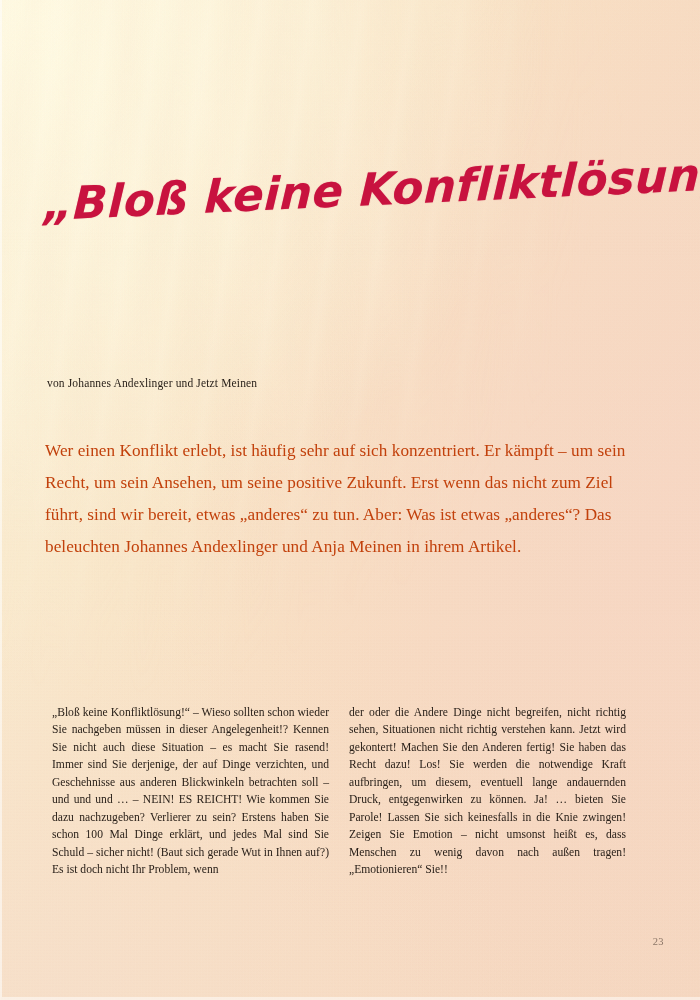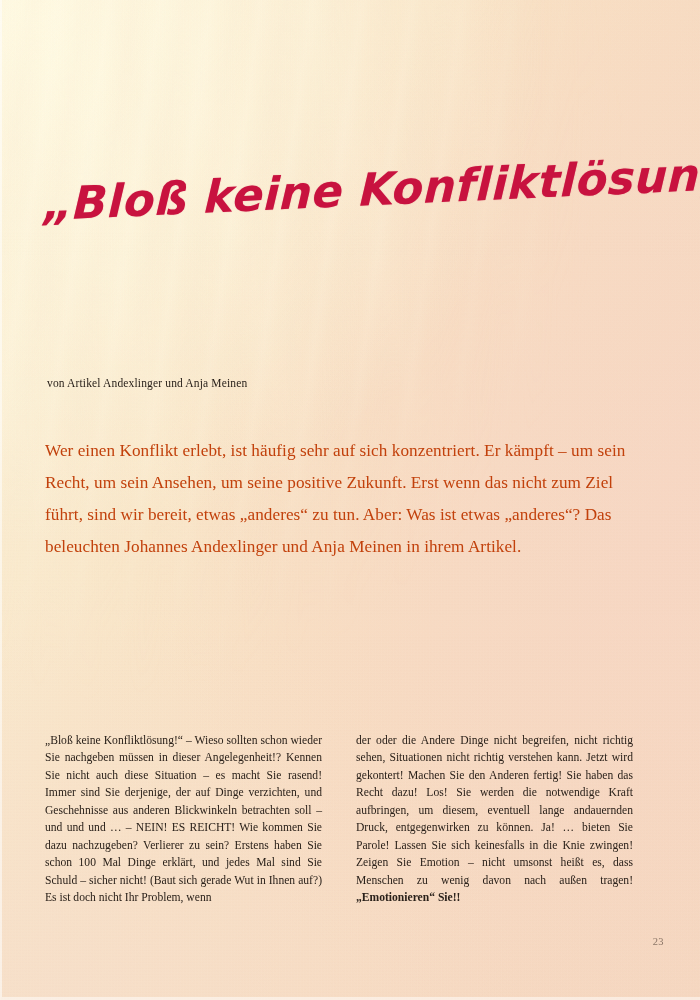--- a/index.html
+++ b/index.html
@@ -133,35 +133,36 @@
     line-height: 32px;
     color: #c2410c;
     text-align: left;
     letter-spacing: 0.05px;
   }
 
   
   .columns {
     position: absolute;
     left: 45px;
-    top: 732px;
+    top: 704px;
     width: 588px;
     display: flex;
-    gap: 34px;
+    gap: 20px;
+    justify-content: center;
   }
   .col {
     width: 277px;
     font-size: 11.6px;
     line-height: 17.45px;
     color: #2a211a;
     text-align: justify;
     text-justify: inter-word;
     hyphens: manual;
   }
-  .col b, .col strong { font-weight: 700; }
+  .col b, .col strong { font-weight: 400; }
 
   
   .folio {
     position: absolute;
     right: 36px;
     top: 936px;
     font-size: 10.5px;
     color: #8a7566;
     letter-spacing: 0.4px;
   }
@@ -174,21 +175,21 @@
   <div class="bg-base"></div>
   <div class="bg-wash"></div>
   <div class="bg-streaks"></div>
   <div class="bg-grain"></div>
   <div class="bg-edge"></div>
 
   <div class="content">
 
     <h1 class="headline">„Bloß keine Konfliktlösung!“</h1>
 
-    <div class="byline">von Artikel Andexlinger und Anja Meinen</div>
+    <div class="byline">von Johannes Andexlinger und Jetzt Meinen</div>
 
     <p class="lead">Wer einen Konflikt erlebt, ist häufig sehr auf sich konzentriert. Er kämpft – um sein Recht, um sein Ansehen, um seine positive Zukunft. Erst wenn das nicht zum Ziel führt, sind wir bereit, etwas „anderes“ zu tun. Aber: Was ist etwas „anderes“? Das beleuchten Johannes Andexlinger und Anja Meinen in ihrem Artikel.</p>
 
     <div class="columns">
 
       <div class="col">„Bloß keine Konfliktlösung!“ – Wieso sollten schon wieder Sie nachgeben müssen in dieser Angelegenheit!? Kennen Sie nicht auch diese Situation – es macht Sie rasend! Immer sind Sie derjenige, der auf Dinge verzichten, und Geschehnisse aus anderen Blickwinkeln betrachten soll – und und und … – NEIN! ES REICHT! Wie kommen Sie dazu nachzugeben? Verlierer zu sein? Erstens haben Sie schon 100 Mal Dinge erklärt, und jedes Mal sind Sie Schuld – sicher nicht! (Baut sich gerade Wut in Ihnen auf?) Es ist doch nicht Ihr Problem, wenn</div>
 
       <div class="col">
         <span>der oder die Andere Dinge nicht begreifen, nicht richtig sehen, Situationen nicht richtig verstehen kann. Jetzt wird gekontert! Machen Sie den Anderen fertig! Sie haben das Recht dazu! Los! Sie werden die notwendige Kraft aufbringen, um diesem, eventuell lange andauernden Druck, entgegenwirken zu können. Ja! … bieten Sie Parole! Lassen Sie sich keinesfalls in die Knie zwingen! Zeigen Sie Emotion – nicht umsonst heißt es, dass Menschen zu wenig davon nach außen tragen! </span><b>„Emotionieren“ Sie!!</b>
       </div>

